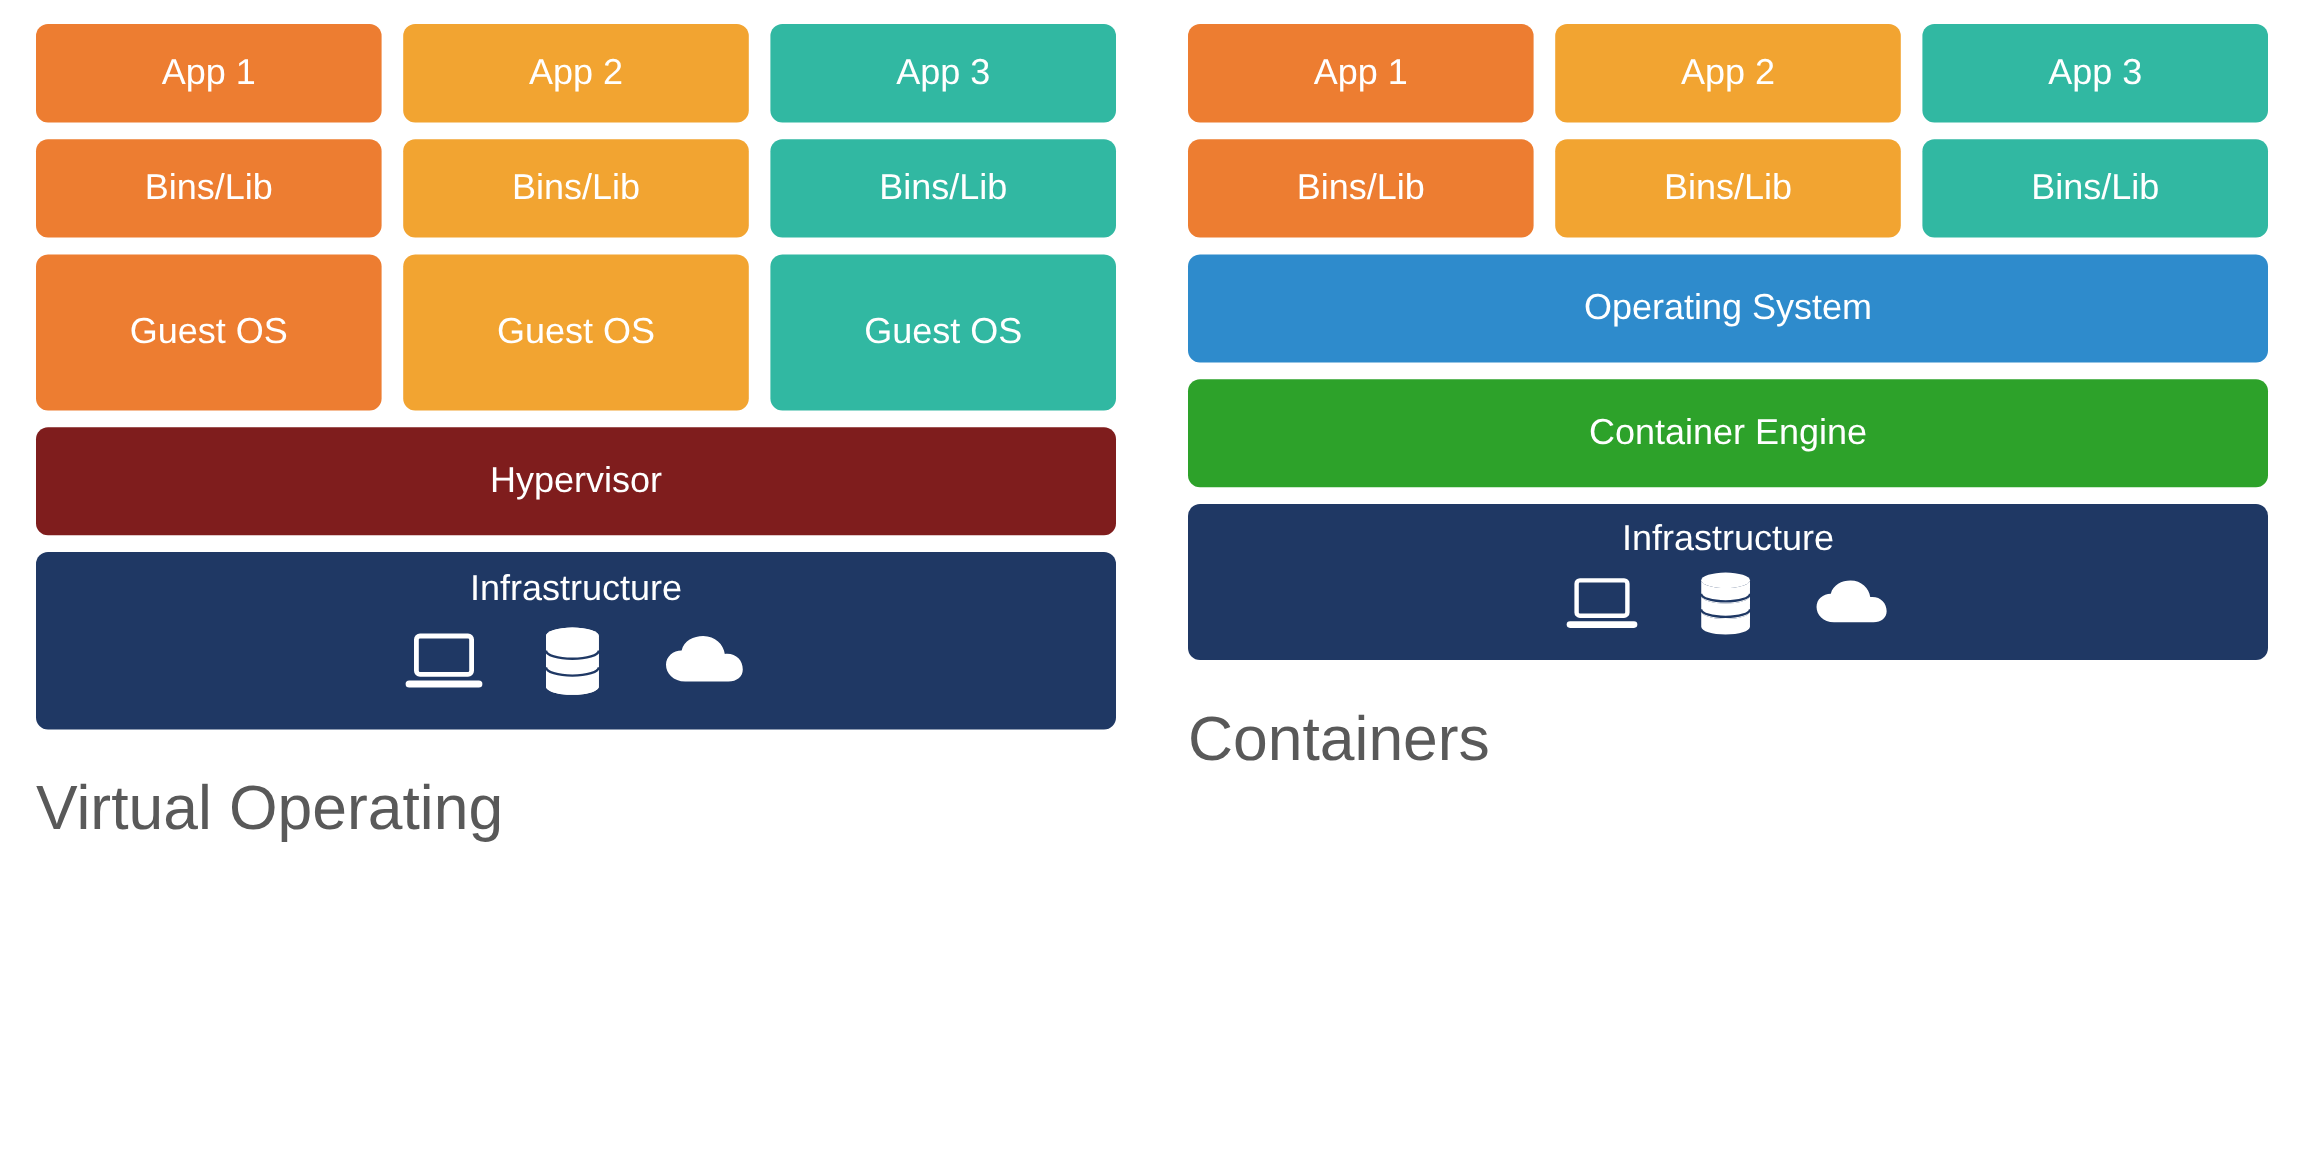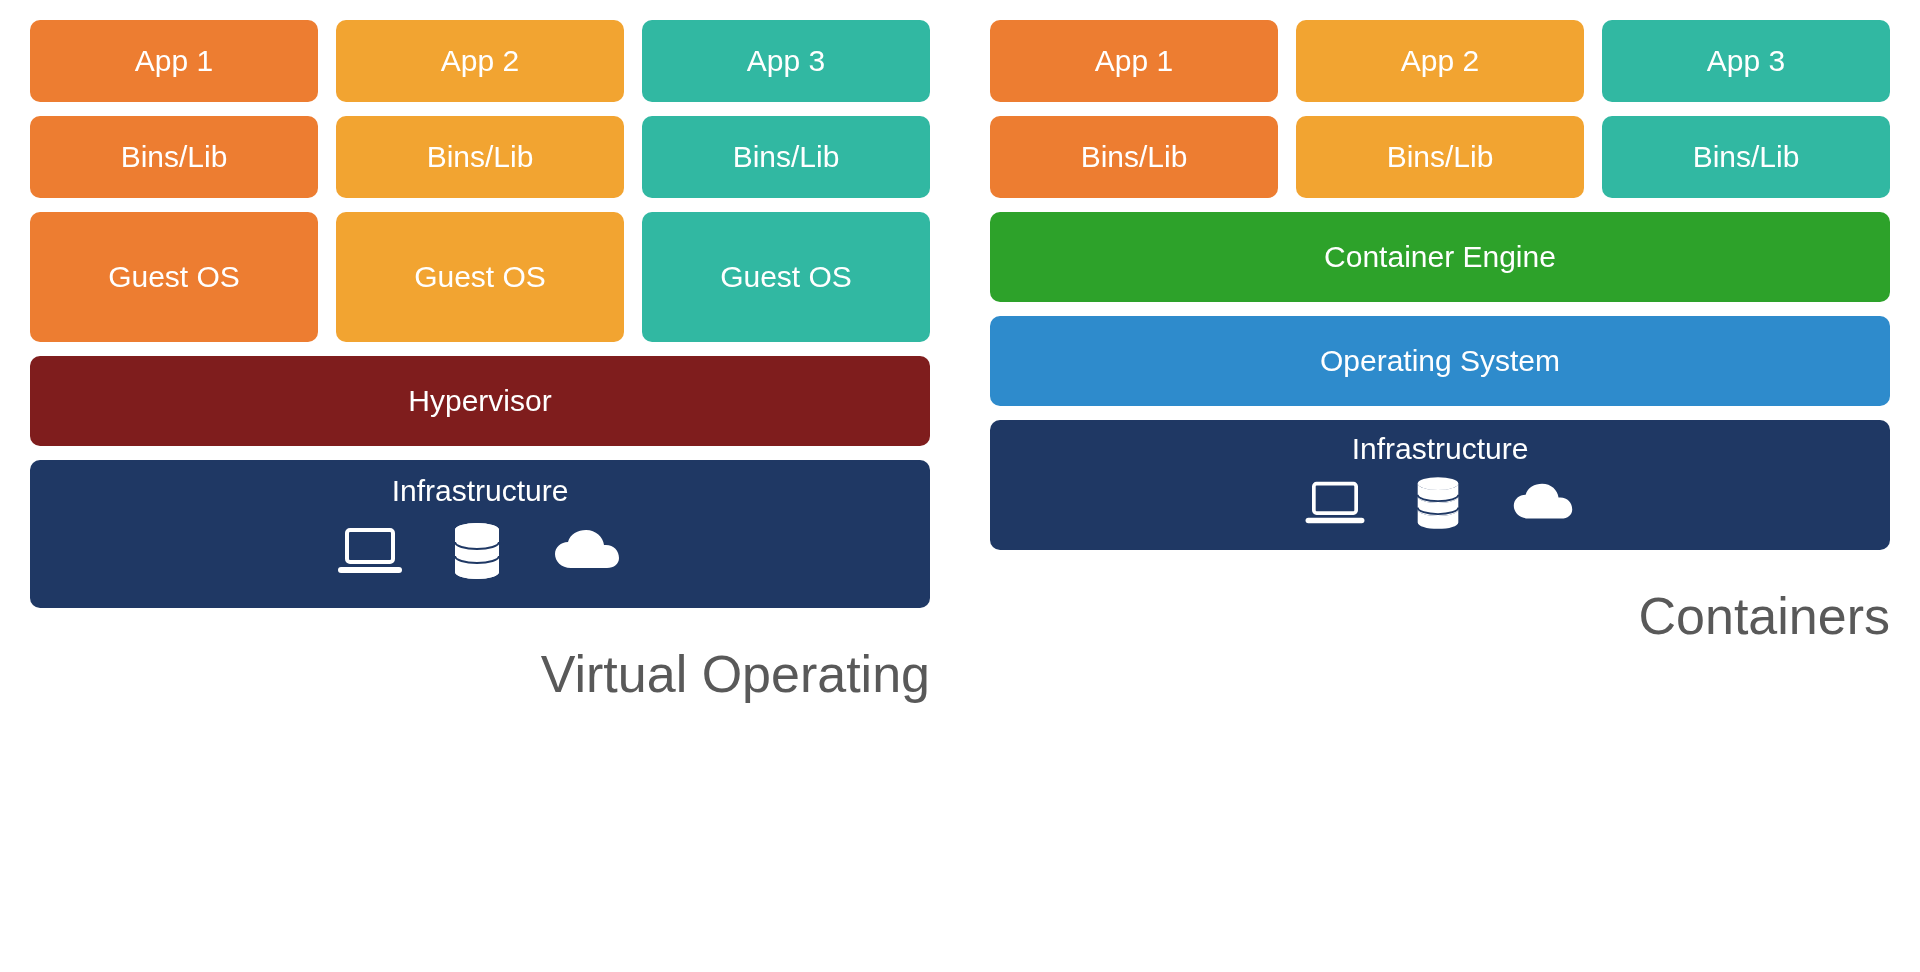--- a/index.html
+++ b/index.html
@@ -48,21 +48,21 @@
   .box.mid { height: 90px; }
   .box.infra { height: 148px; padding-top: 14px; justify-content: flex-start; gap: 14px; }
   .box.infra-c { height: 130px; padding-top: 12px; justify-content: flex-start; gap: 10px; }
   .icons {
     display: flex;
     gap: 48px;
     align-items: center;
     justify-content: center;
   }
   .title {
-    text-align: right;
+    text-align: left;
     font-size: 52px;
     color: #595959;
     font-weight: 400;
     margin-top: 36px;
   }
   svg { display: block; }
 </style>
 </head>
 <body>
 
@@ -157,25 +157,25 @@
         <div class="box short" style="background:#ED7D31">
             <span>Bins/Lib</span>
           </div>
         <div class="box short" style="background:#F2A431">
             <span>Bins/Lib</span>
           </div>
         <div class="box short" style="background:#31B8A2">
             <span>Bins/Lib</span>
           </div>
       </div>
+      <div class="box mid" style="background:#2E8BCC">
+        <span>Operating System</span>
+      </div>
       <div class="box mid" style="background:#2DA22A">
         <span>Container Engine</span>
-      </div>
-      <div class="box mid" style="background:#2E8BCC">
-        <span>Operating System</span>
       </div>
       <div class="box infra-c" style="background:#1F3864">
         <span>Infrastructure</span>
         <div class="icons">
           <span>
             <svg width="62" height="46" viewBox="0 0 66 50" fill="none">
               <rect x="10" y="4" width="46" height="32" rx="3" stroke="#ffffff" stroke-width="4"></rect>
               <path d="M4 44 L62 44" stroke="#ffffff" stroke-width="6" stroke-linecap="round"></path>
             </svg>
           </span>

